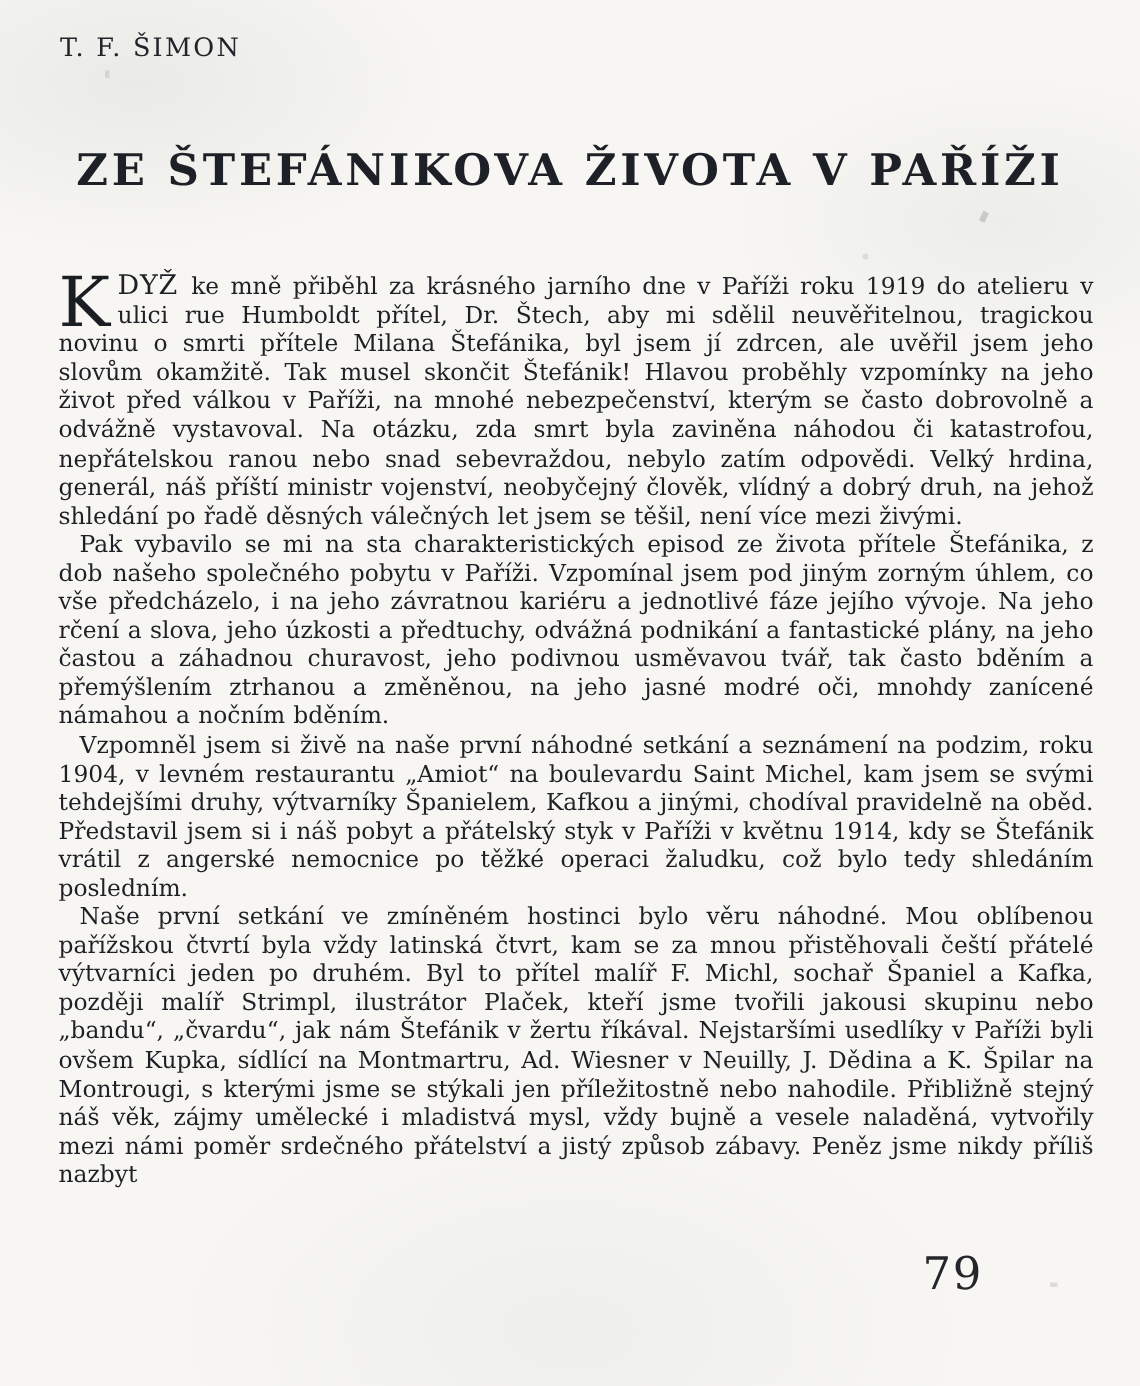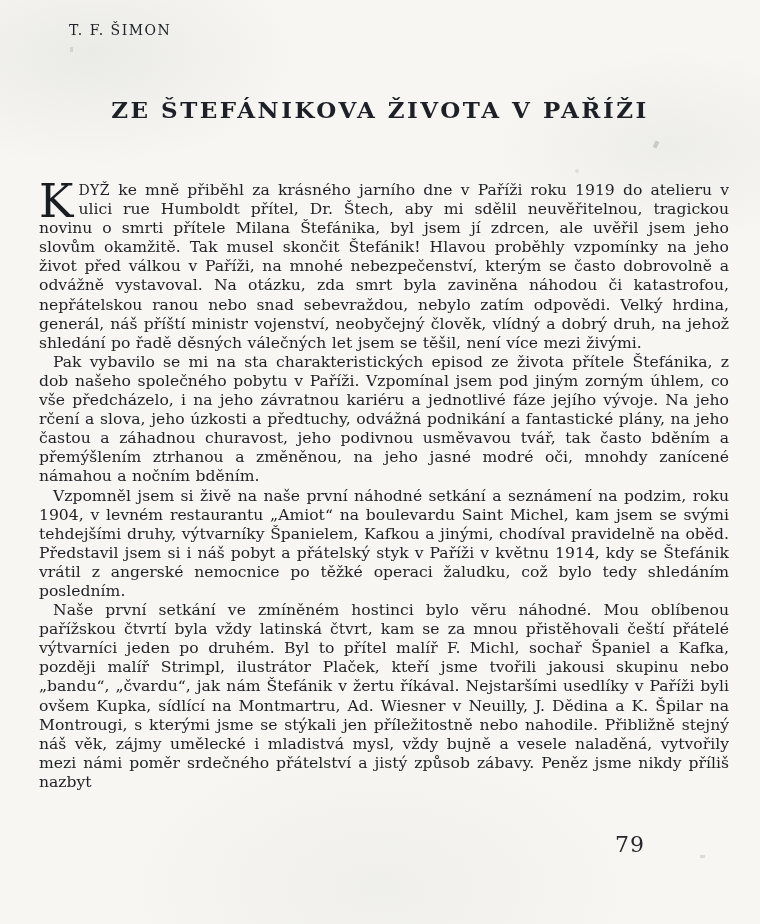--- a/index.html
+++ b/index.html
@@ -23,34 +23,33 @@
 
   .scan-page {
     position: absolute;
     inset: 0;
   }
 
   .author-line {
     position: absolute;
     top: 22px;
     left: 40px;
-    font-size: 14px;
+    font-size: 17px;
     letter-spacing: 1.5px;
     color: #21242a;
     white-space: nowrap;
-    margin-left: 29px;
   }
 
   .article-title {
     position: absolute;
     top: 96px;
     left: 0;
     width: 100%;
     text-align: center;
-    font-size: 23px;
+    font-size: 29px;
     font-weight: bold;
     letter-spacing: 2.5px;
     color: #1d2026;
     white-space: nowrap;
   }
 
   .body-text {
     position: absolute;
     top: 181px;
     left: 39px;
@@ -73,29 +72,29 @@
   .dropcap {
     float: left;
     font-size: 46px;
     line-height: 36px;
     padding: 2px 5px 0 0;
     font-weight: 500;
     color: #1a1d22;
   }
 
   .lead-caps {
-    font-size: 14px;
+    font-size: 18px;
     letter-spacing: 0.5px;
   }
 
   .page-number {
     position: absolute;
     top: 832px;
     left: 615px;
-    font-size: 22px;
+    font-size: 30px;
     color: #24262b;
     letter-spacing: 1px;
   }
 
   
   .speck {
     position: absolute;
     background: #9aa0a2;
     opacity: 0.5;
   }

